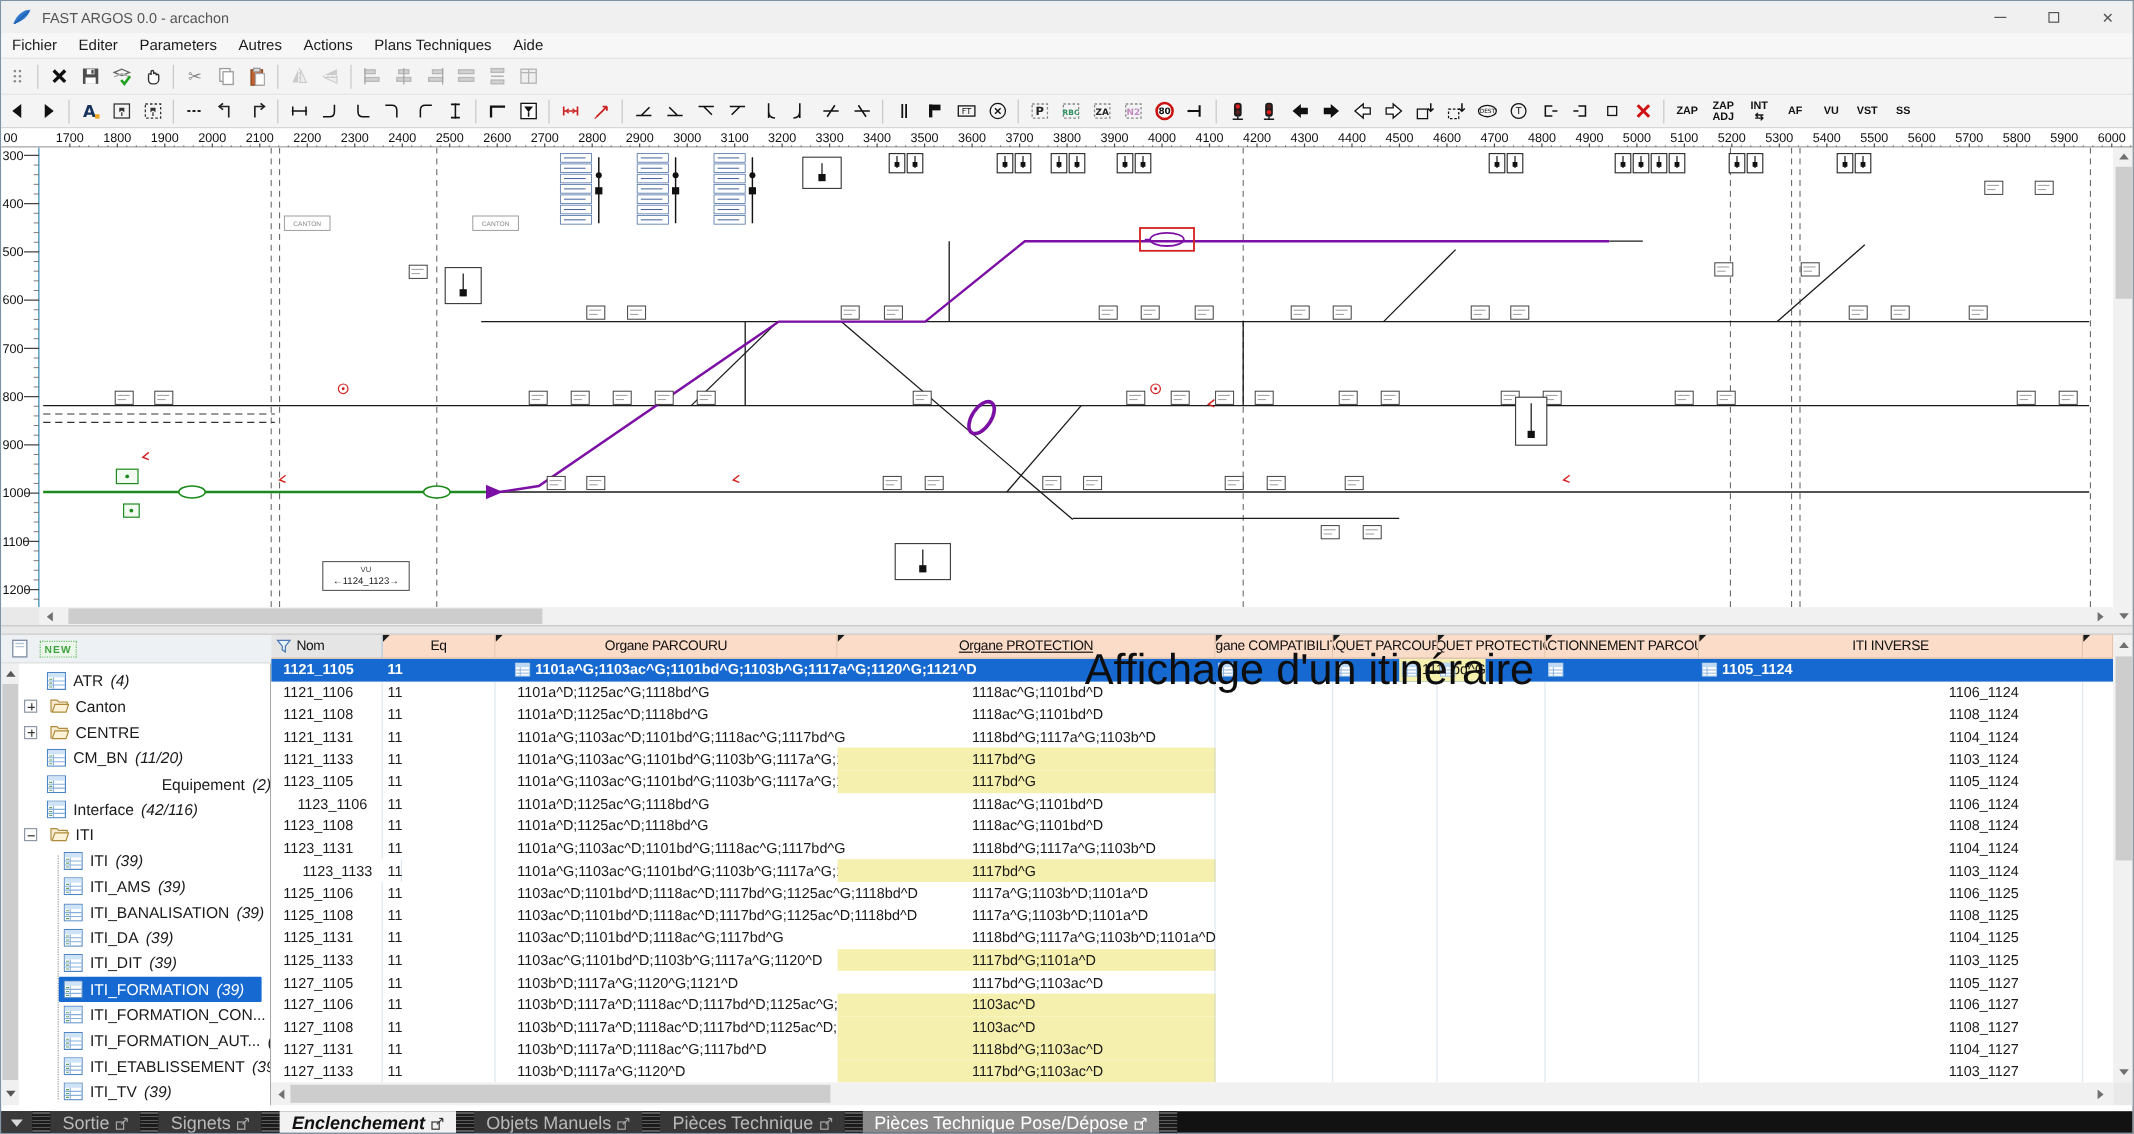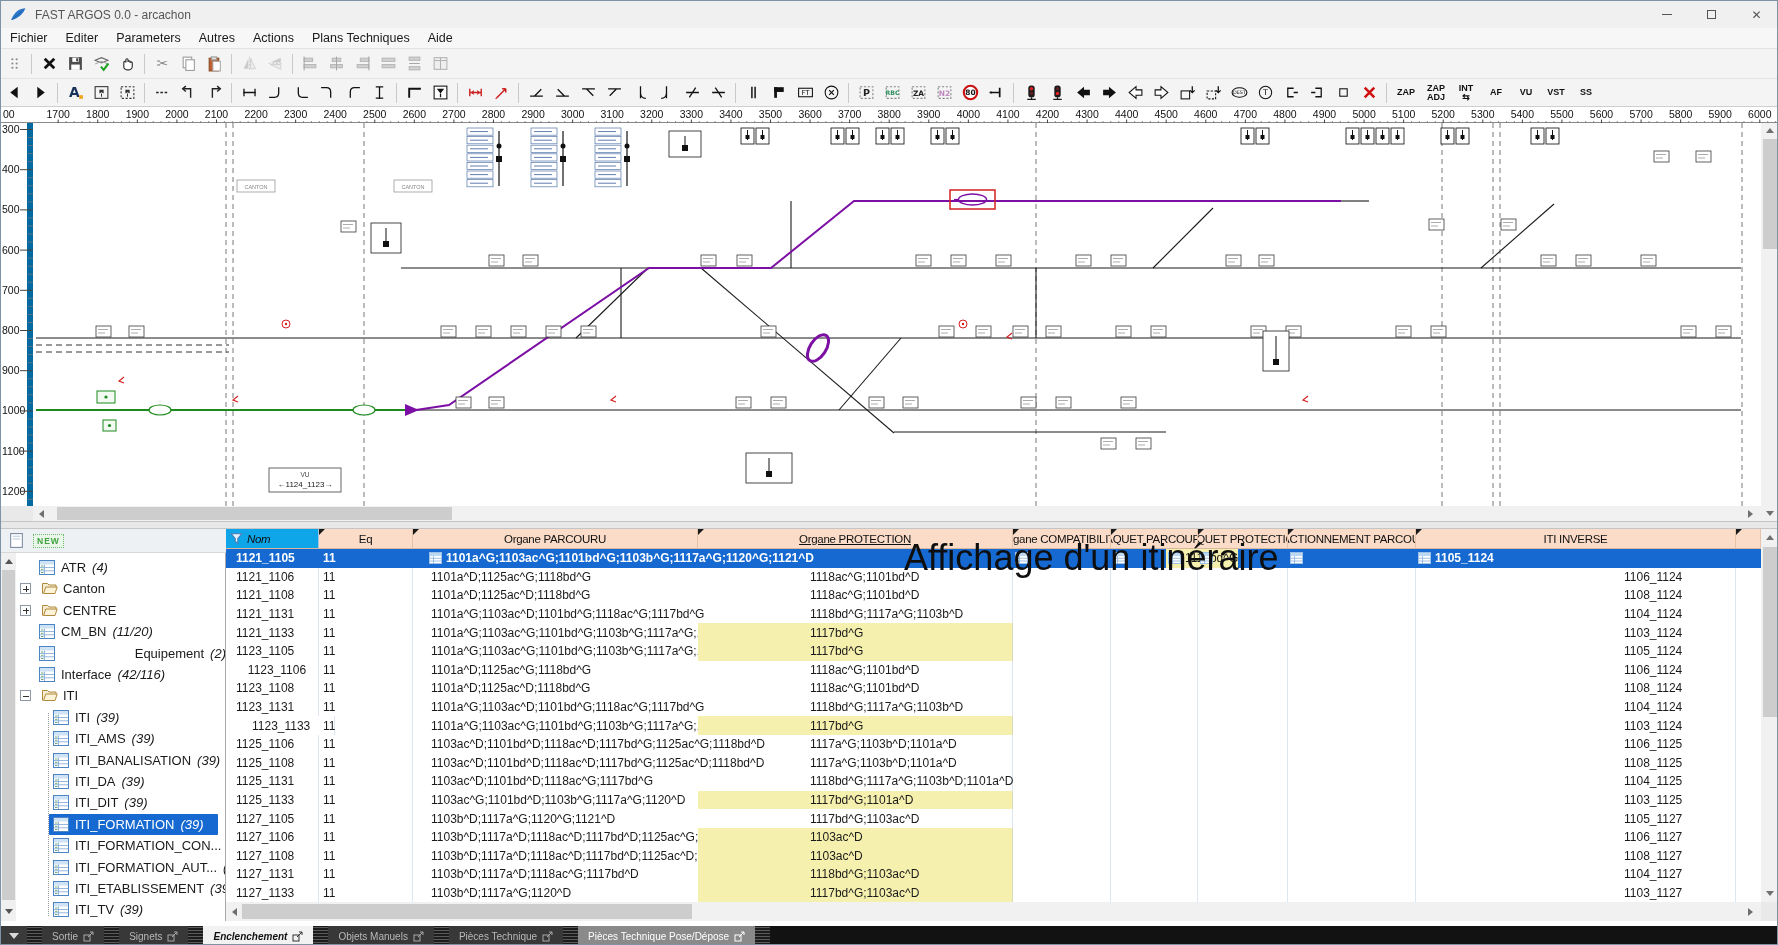--- a/index.html
+++ b/index.html
@@ -18,21 +18,21 @@
   .toolbar{position:absolute;left:0;width:1778px;background:#f4f4f4;display:flex;align-items:center;border-top:1px solid #e3e3e3;}
   #toolbar1{top:47px;height:30px;}
   #toolbar2{top:77px;height:29px;border-bottom:1px solid #cfcfcf;}
   .tbtn{width:26px;height:25px;display:flex;align-items:center;justify-content:center;flex:0 0 auto;border:1px solid transparent;border-radius:2px;}
   .tbtn.wide{width:30px;}
   .tsep{width:9px;height:22px;flex:0 0 auto;position:relative;}
   .tsep:after{content:"";position:absolute;left:4px;top:1px;width:1px;height:20px;background:#c9c9c9;}
   .tbtn.textbtn{flex-direction:column;font-size:9px;font-weight:bold;color:#111;line-height:9px;font-family:"Liberation Sans",sans-serif;}
   
   #hruler{position:absolute;left:0;top:106px;width:1778px;height:16px;background:#fff;border-bottom:1px solid #8a8a8a;}
-  #vruler{position:absolute;left:0;top:122px;width:32px;height:383px;background:#fff;border-right:6px solid #0369a1;}
+  #vruler{position:absolute;left:0;top:122px;width:32px;height:383px;background:#fff;border-right:1px solid #0369a1;}
   #canvas{position:absolute;left:32px;top:122px;width:1728px;height:383px;background:#fff;overflow:hidden;}
   
   .sbar{position:absolute;background:#f1f1f1;}
   .sthumb{position:absolute;background:#cdcdcd;}
   .sarrow{position:absolute;width:0;height:0;}
   .corner{position:absolute;background:#e9e9e9;}
   #splitter{position:absolute;left:0;top:520px;width:1778px;height:8px;background:#e8e8e8;border-top:1px solid #c5c5c5;border-bottom:1px solid #c5c5c5;}
   
   #tree-toolbar{position:absolute;left:0;top:528px;width:225px;height:24px;background:#eef1f4;border-bottom:1px solid #d8d8d8;display:flex;align-items:center;}
   .new-badge{margin-left:8px;font-size:8.5px;font-weight:bold;color:#3fa33f;border:1px dotted #6dbb6d;background:#eaf6ea;padding:1px 3px;letter-spacing:1px;}
@@ -43,32 +43,32 @@
   .trow .cnt{margin-left:6px;font-style:italic;white-space:nowrap;}
   .tsel{position:absolute;background:#1569d0;border-radius:1px;}
   .tsel-text{color:#fff;}
   .expander{position:absolute;width:11px;height:11px;border:1px solid #8c98a5;background:#fff;}
   .expander:before{content:"";position:absolute;left:2px;top:4.5px;width:6px;height:1px;background:#333;}
   .expander.plus:after{content:"";position:absolute;left:4.5px;top:2px;width:1px;height:6px;background:#333;}
   .dotline{position:absolute;border-left:1px dotted #9a9a9a;width:0;}
   
   #grid-head{position:absolute;left:225px;top:528px;width:1535px;height:20px;}
   .hcell{position:absolute;top:0;height:20px;background:#fbdcc8;border-right:1px solid #e6c3a8;border-bottom:1px solid #d9b79c;display:flex;align-items:center;justify-content:center;font-size:11.5px;letter-spacing:-0.3px;color:#111;white-space:nowrap;overflow:hidden;}
-  .hcell.nom{background:#0ea5e9;justify-content:flex-start;padding-left:4px;border-right:1px solid #a9c6de;font-style:italic;}
+  .hcell.nom{background:#e5e5e5;justify-content:flex-start;padding-left:4px;border-right:1px solid #a9c6de;}
   .hcell .tri{position:absolute;left:0;top:0;width:0;height:0;border-top:6px solid #1a1a1a;border-right:6px solid transparent;}
   .hcell.u .label{text-decoration:underline;}
   #grid-body{position:absolute;left:225px;top:548px;width:1535px;height:353px;background:#fff;overflow:hidden;}
   .grow{position:absolute;left:0;width:1535px;height:18.6px;}
   .gcell{position:absolute;top:0;height:18.6px;font-size:12px;color:#1a1a1a;white-space:nowrap;display:flex;align-items:center;}
   .colsep{border-right:1px solid rgba(140,175,210,0.30);}
   .grow.sel .white{color:#fff;font-weight:bold;}
   #overlay-caption{position:absolute;left:903px;top:536px;font-size:36px;color:#0e0e0e;white-space:nowrap;z-index:30;pointer-events:none;}
   
   #tabbar{position:absolute;left:0;top:925px;width:1778px;height:20px;background:#121212;display:flex;align-items:stretch;}
-  .tab{display:flex;align-items:center;padding:0 10px;font-size:10px;white-space:nowrap;gap:5px;}
+  .tab{display:flex;align-items:center;padding:0 10px;font-size:15px;white-space:nowrap;gap:5px;}
   .tab.dark{background:#383838;color:#b9b9b9;}
   .tab.active{background:#f2f2f2;color:#111;font-weight:bold;font-style:italic;}
   .tab.gray{background:#8a8a8a;color:#fff;}
   .hatch{width:15px;background:repeating-linear-gradient(0deg,#5a5a5a 0 1px,#1c1c1c 1px 3px);}
   .tab-drop{width:26px;background:#3a3a3a;display:flex;align-items:center;justify-content:center;}
   .tab-drop:after{content:"";width:0;height:0;border-left:5px solid transparent;border-right:5px solid transparent;border-top:6px solid #d8d8d8;}
   svg{display:block;}
 </style>
 </head>
 <body>

